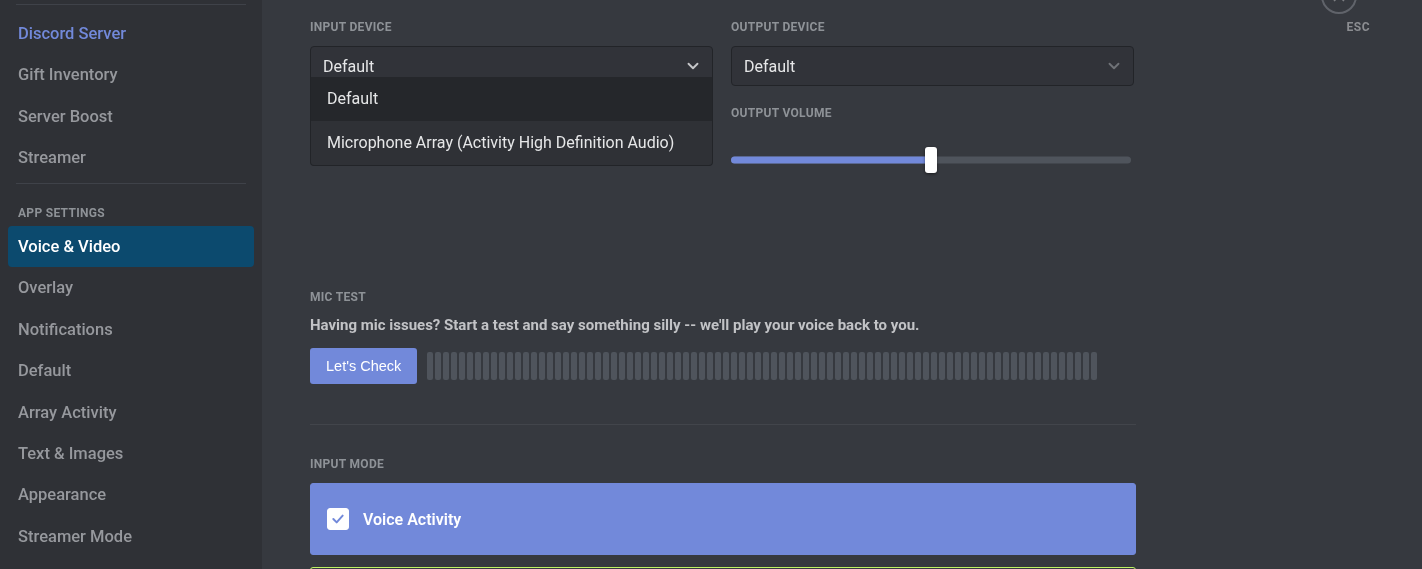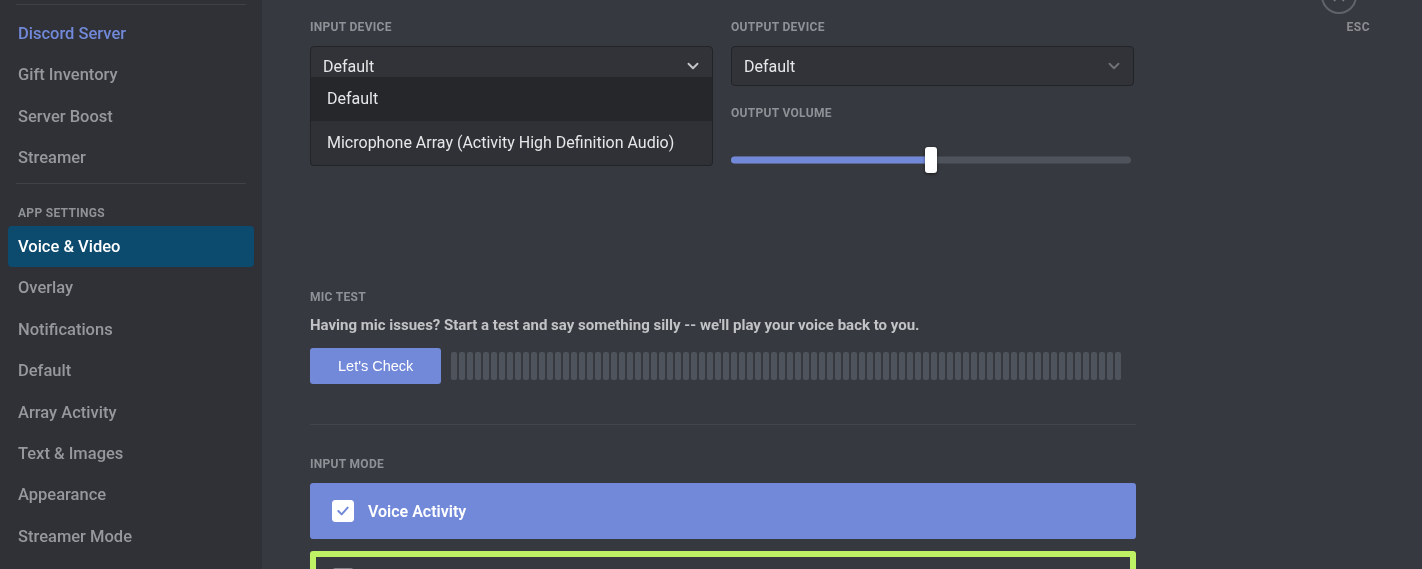--- a/index.html
+++ b/index.html
@@ -147,21 +147,21 @@
       font-weight: bold;
     }
     .check-row { display: flex; align-items: center; gap: 10px; }
     .lets-check {
       background: #7289da;
       color: #ffffff;
       border: none;
       border-radius: 3px;
       font-size: 14.5px;
       font-weight: 500;
-      padding: 10px 28px;
+      padding: 10px 16px;
       cursor: pointer;
     }
     .level-meter {
       flex: 1;
       height: 30px;
       display: flex;
       gap: 2px;
       align-items: center;
     }
     .level-meter .seg {
@@ -171,26 +171,26 @@
     }
     .hr {
       height: 1px;
       background: #42454b;
       margin: 40px 0 32px 0;
       width: 826px;
     }
     
     .mode-option {
       width: 826px;
-      height: 56px;
+      height: 72px;
       display: flex;
       align-items: center;
       gap: 14px;
       padding: 0 16px;
-      border: 6px solid #bef264;
+      border: 1px solid #bef264;
       border-radius: 3px;
       margin-bottom: 12px;
       cursor: pointer;
       font-size: 16px;
       font-weight: 600;
       color: #e6e7e8;
       background: #36393f;
     }
     .mode-option.selected {
       background: #7289da;

